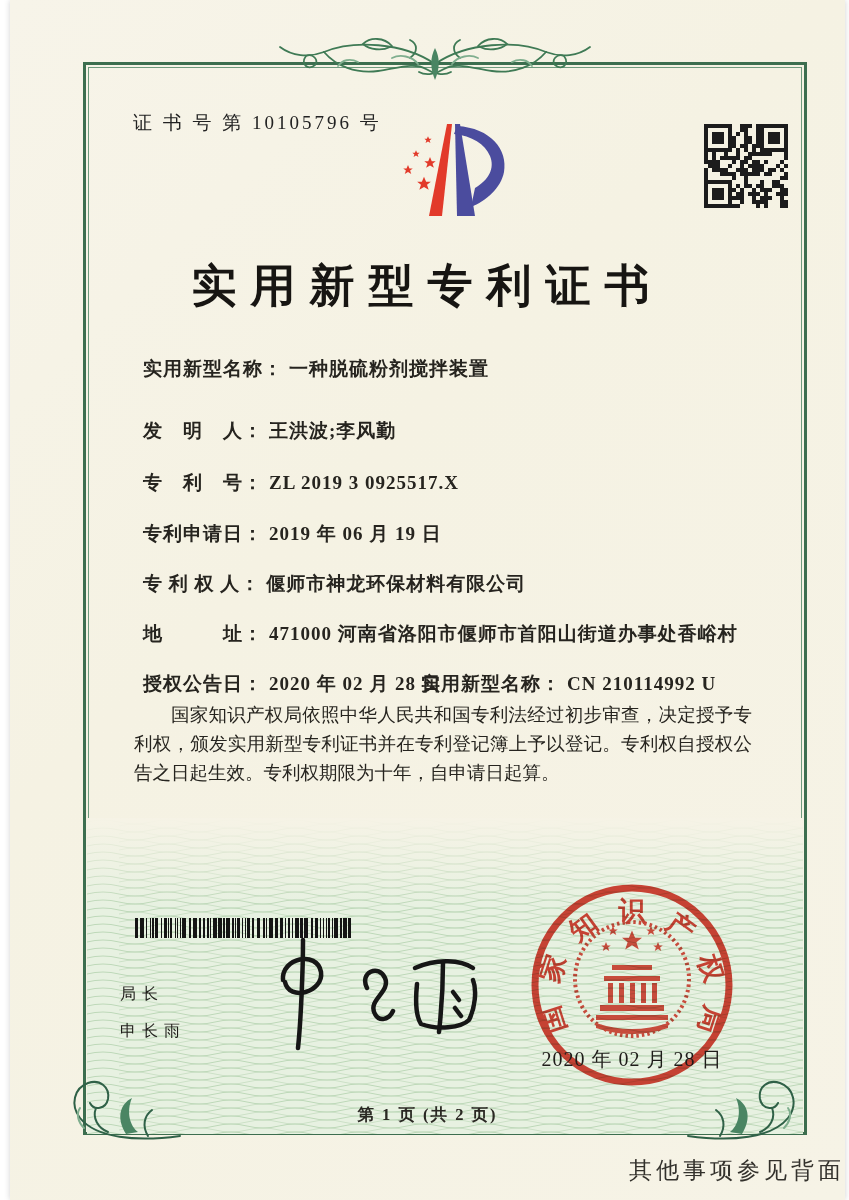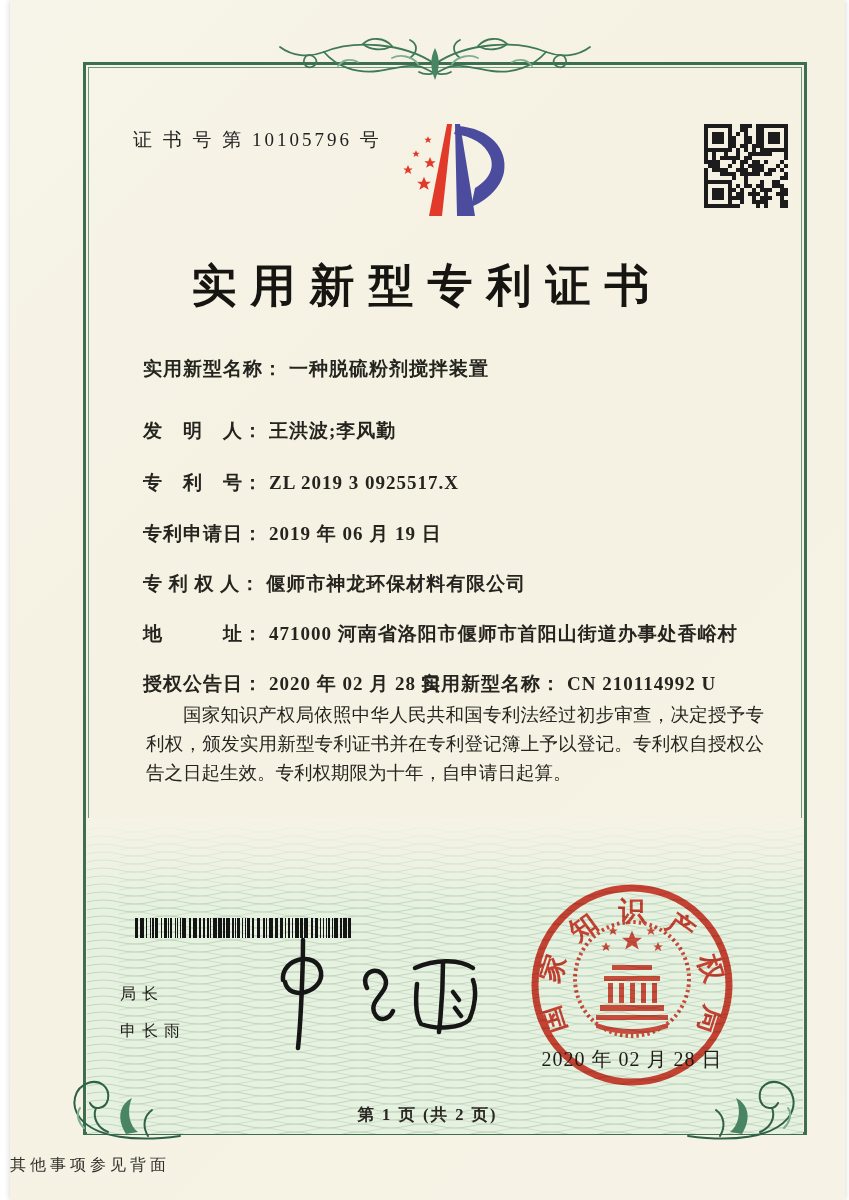--- a/index.html
+++ b/index.html
@@ -17,42 +17,42 @@
     left:73px; top:62px; width:724px; height:1073px;
     border:3px solid #3c6e4f;
   }
   #frame-inner {
     left:2px; top:2px; right:2px; bottom:2px;
     border:1px solid #6f9a7e;
   }
   
   #guilloche { left:77px; top:818px; width:716px; height:316px; }
   
-  #cert-no { left:123px; top:127px; font-size:19px; color:#222; letter-spacing:3px; }
+  #cert-no { left:123px; top:110px; font-size:19px; color:#222; letter-spacing:3px; }
   #logo { left:385px; top:116px; }
   #qr { left:694px; top:124px; width:84px; height:84px; }
   #title { left:0; top:256px; width:835px; text-align:center; font-size:45px; font-weight:bold;
            color:#171512; letter-spacing:14px; }
   .field-row { left:133px; width:660px; font-size:19px; color:#26241f; white-space:nowrap;font-weight:bold; }
   .flabel { letter-spacing:1px; }
   .fvalue { margin-left:6px; letter-spacing:1px; }
   .fpair2 { position:absolute; left:278px; top:0; }
   #body-text { left:124px; top:701px; width:618px; font-size:18.5px; line-height:29px;
-               color:#26241f; text-align:justify;margin-left:12px; }
+               color:#26241f; text-align:justify; }
   #body-text p { text-indent:2em; }
   #barcode { left:125px; top:918px; width:218px; height:20px; }
   #officer { left:110px; top:975px; font-size:16px; color:#1d1b18; line-height:37px; letter-spacing:6px; }
   #signature { left:235px; top:928px; }
   #seal { left:516px; top:879px; mix-blend-mode:multiply; opacity:.93; }
   .seal-char { font-size:27px; font-weight:bold; fill:#d8382b; text-anchor:middle;
                font-family:"Liberation Serif","DejaVu Serif",serif; }
   #seal-date { left:500px; top:1046px; width:244px; text-align:center; font-size:20px;
                color:#1e1c19; letter-spacing:1px; }
   #page-no { left:0; top:1104px; width:835px; text-align:center; font-size:16.5px; color:#2a2823; letter-spacing:2px;font-weight:bold; }
-  #back-note { left:0; top:1155px; width:835px; text-align:left; font-size:16px; color:#33312c; letter-spacing:4px; }
+  #back-note { left:0; top:1155px; width:835px; text-align:right; font-size:23px; color:#33312c; letter-spacing:4px; }
   #ornament-top { left:262px; top:34px; }
   #corner-bl { left:54px; top:1070px; }
   #corner-br { left:676px; top:1070px; transform:scaleX(-1); }
   svg { display:block; }
 </style>
 </head>
 <body>
 
 <div id="stage">
   <div id="paper">

